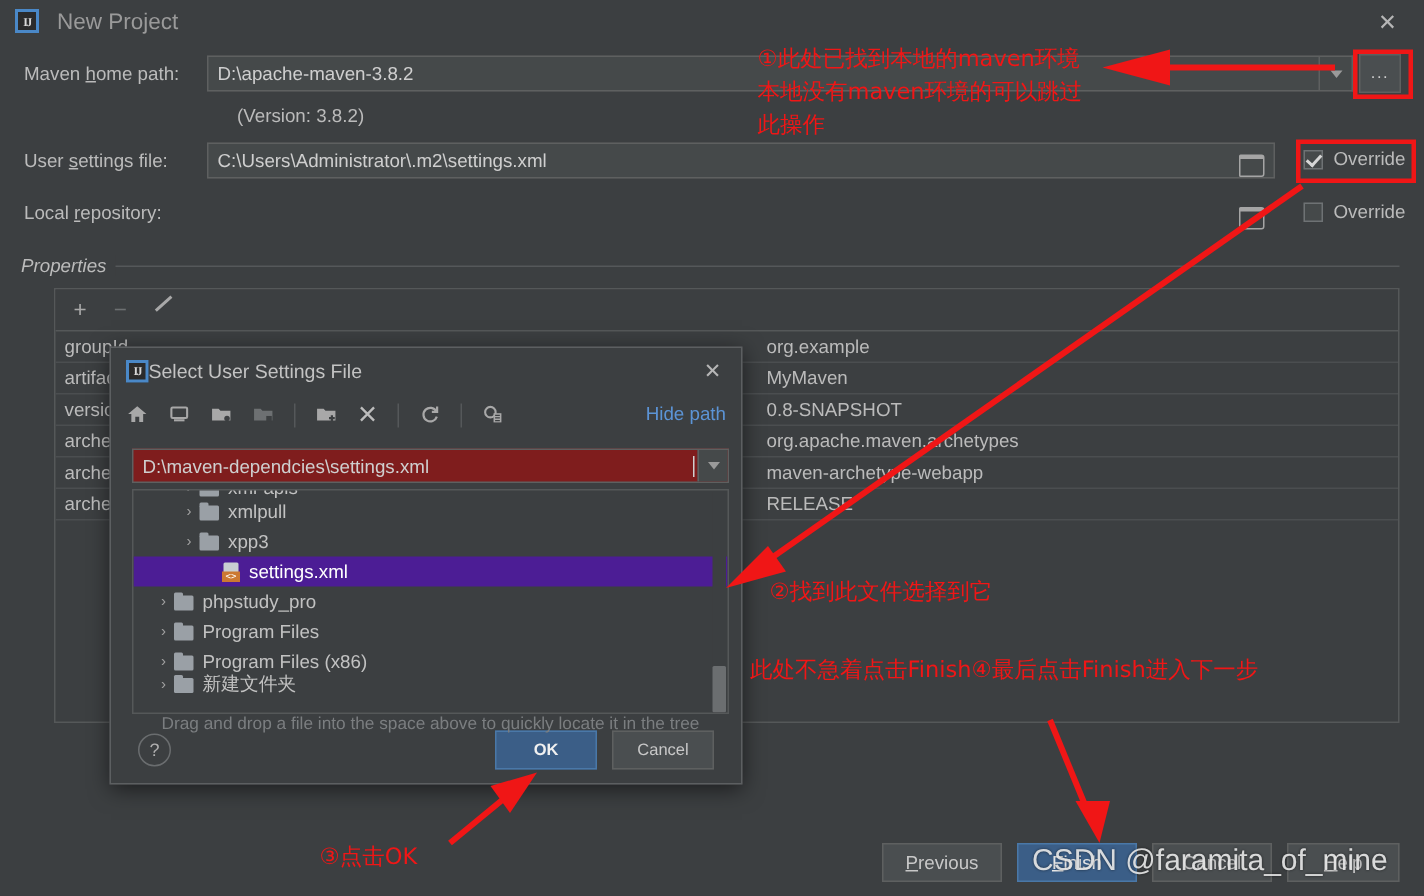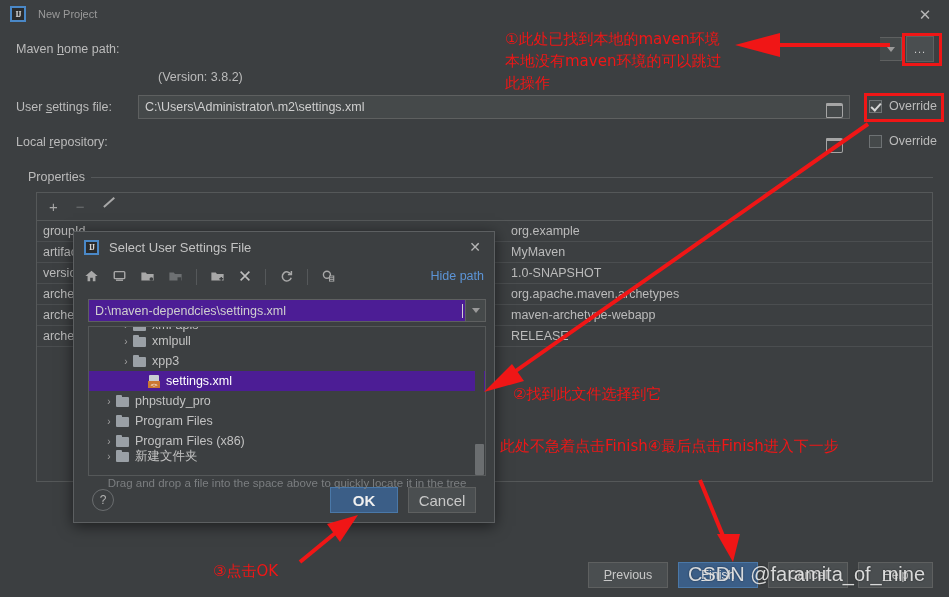--- a/index.html
+++ b/index.html
@@ -27,21 +27,21 @@
   .ij-logo {
     width: 16px; height: 16px; margin-left: 10px;
     border: 2px solid #4a88c7;
     background: #2b2b2b;
     display: flex; align-items: center; justify-content: center;
     font-size: 8px; font-weight: bold; color: #d8d8d8;
     font-family: "Liberation Serif", serif;
     letter-spacing: -1px;
   }
   .title-text {
-    margin-left: 12px; font-size: 11px; color: #9a9a9a;
+    margin-left: 12px; font-size: 15px; color: #9a9a9a;
   }
   .win-close {
     position: absolute; right: 14px; top: 5px;
     width: 20px; height: 20px;
     display: flex; align-items: center; justify-content: center;
     color: #b6b6b6; font-size: 15px; cursor: pointer;
   }
 
   
   .form-label {
@@ -171,38 +171,38 @@
     left: 73px; top: 231px; width: 422px; height: 292px;
     background: #3c3f41;
     border: 1px solid #5c5f61;
     box-shadow: 0 3px 14px rgba(0,0,0,.55);
     z-index: 20;
   }
   .modal-title {
     height: 30px; display: flex; align-items: center; position: relative;
   }
   .modal-title .ij-logo { margin-left: 10px; width: 15px; height: 15px; }
-  .modal-title-text { margin-left: 10px; font-size: 13px; color: #c3c3c3; }
+  .modal-title-text { font-size: 13px; color: #c3c3c3; }
   .modal-close {
     position: absolute; right: 10px; top: 6px;
     width: 18px; height: 18px; display:flex; align-items:center; justify-content:center;
     color: #b6b6b6; font-size: 14px; cursor: pointer;
   }
   .modal-toolbar {
     height: 30px; display: flex; align-items: center;
     padding: 0 10px; gap: 13px; position: relative;
   }
   .mt-sep { width: 1px; height: 16px; background: #55585a; }
   .hide-path {
     position: absolute; right: 10px; top: 7px;
     color: #5c94d6; font-size: 12.5px; cursor: pointer;
   }
   .path-field {
     position: absolute; left: 88px; top: 299px; width: 398px; height: 23px;
-    background: #4c1d95; border: 1px solid #5e6060;
+    background: #7f1d1d; border: 1px solid #5e6060;
     display: flex; align-items: center; z-index: 21;
   }
   .path-field .pf-text {
     flex: 1; padding-left: 6px; font-size: 12.5px; color: #cfcfcf;
     white-space: nowrap; overflow: hidden;
   }
   .path-field .pf-caret {
     width: 1px; height: 14px; background: #cfcfcf; margin-right: 2px;
   }
   .pf-arrow {
@@ -270,21 +270,21 @@
   }
   .help-btn {
     width: 22px; height: 22px; border-radius: 50%;
     border: 1px solid #6a6d6f; color: #b0b0b0;
     display: flex; align-items: center; justify-content: center;
     font-size: 12px; margin-left: 18px; cursor: pointer;
   }
   .modal-btn {
     height: 26px; min-width: 68px; margin-left: 10px;
     border: 1px solid #5e6060; background: #4a4e50; color: #c8c8c8;
-    font-size: 15px; display:flex; align-items:center; justify-content:center;
+    font-size: 11px; display:flex; align-items:center; justify-content:center;
     cursor: pointer;
   }
   .modal-btn.primary { background: #3b5e87; border-color: #4a78a8; color: #f0f0f0; font-weight: bold; }
 
   
   .anno {
     position: absolute; color: #f01616; font-size: 15px;
     font-family: "DejaVu Sans", "Liberation Sans", sans-serif;
     white-space: nowrap; z-index: 40; pointer-events: none;
   }
@@ -309,20 +309,21 @@
 
   <div class="titlebar">
     <div class="ij-logo">IJ</div>
     <div class="title-text">New Project</div>
     <div class="win-close">✕</div>
   </div>
 
   <div class="form-label" style="left:16px; top:42px;">
     <span>Maven </span><u>h</u><span>ome path:</span>
   </div>
+  <div class="txt-field" style="left:138px; top:37px; width:742px;">D:\apache-maven-3.8.2</div>
   <div class="combo-arrow" style="left:880px; top:37px;"></div>
   <div class="browse-btn" style="left:906px; top:36px;">...</div>
 
   <div class="version-note" style="left:158px; top:70px;">(Version: 3.8.2)</div>
 
   <div class="form-label" style="left:16px; top:100px;">
     <span>User </span><u>s</u><span>ettings file:</span>
   </div>
   <div class="txt-field" style="left:138px; top:95px; width:712px;">C:\Users\Administrator\.m2\settings.xml</div>
   <div class="folder-ico" style="left:826px; top:101px;"></div>
@@ -333,41 +334,41 @@
 
   <div class="form-label" style="left:16px; top:135px;">
     <span>Local </span><u>r</u><span>epository:</span>
   </div>
   <div class="folder-ico" style="left:826px; top:136px;"></div>
   <div class="chk-wrap" style="left:869px; top:134px;">
     <div class="chk-box"></div>
     <div class="chk-label">Override</div>
   </div>
 
-  <div class="group-title" style="left:28px; top:170px;">Properties</div>
+  <div class="group-title" style="left:14px; top:170px;font-style:italic;">Properties</div>
   <div class="group-line" style="left:76px; top:177px; width:857px;"></div>
 
   <div class="prop-panel" style="left:36px; top:192px; width:897px; height:290px;">
     <div class="prop-toolbar">
       <span class="tb-ico">+</span>
       <span class="tb-ico dim">−</span>
       <span class="tb-pencil"></span>
     </div>
     <div>
       <div class="prop-row">
         <div class="prop-key">groupId</div>
         <div class="prop-val">org.example</div>
       </div>
       <div class="prop-row">
         <div class="prop-key">artifactId</div>
         <div class="prop-val">MyMaven</div>
       </div>
       <div class="prop-row">
         <div class="prop-key">version</div>
-        <div class="prop-val">1.0-SNAPSHOT</div>
+        <div class="prop-val">0.8-SNAPSHOT</div>
       </div>
       <div class="prop-row">
         <div class="prop-key">archetypeGroupId</div>
         <div class="prop-val">org.apache.maven.archetypes</div>
       </div>
       <div class="prop-row">
         <div class="prop-key">archetypeArtifactId</div>
         <div class="prop-val">maven-archetype-webapp</div>
       </div>
       <div class="prop-row">

